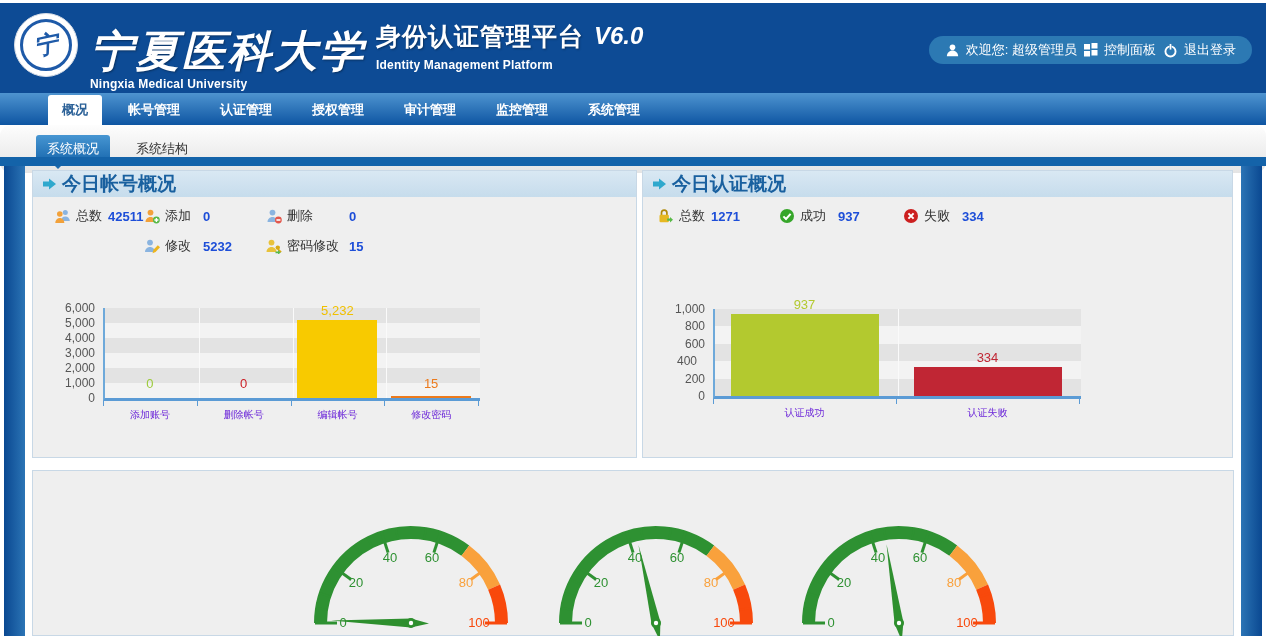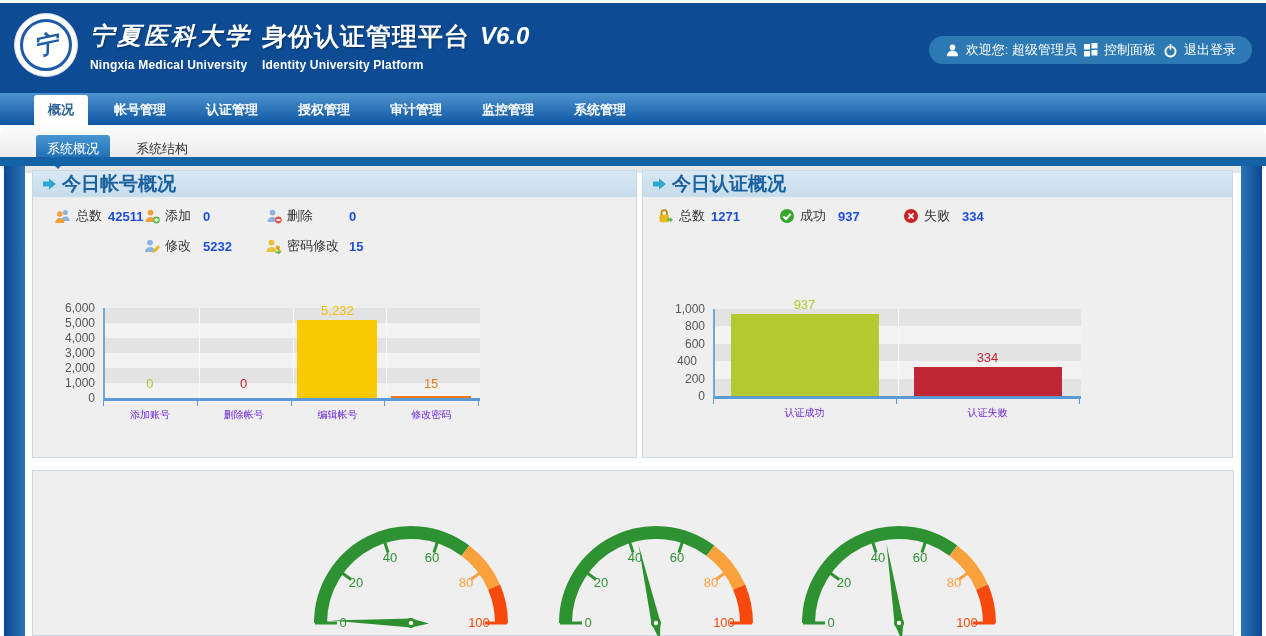--- a/index.html
+++ b/index.html
@@ -10,33 +10,33 @@
   
   #hdr{position:absolute;left:0;top:3px;width:1266px;height:90px;background:#0d4b95;}
   #logo{position:absolute;left:14px;top:10px;width:62px;height:62px;border-radius:50%;
         background:#fff;border:1px solid #d7dde6;display:flex;align-items:center;justify-content:center;}
   #logo .ring{width:46px;height:46px;border:3px solid #1e5aa8;border-radius:50%;
         display:flex;align-items:center;justify-content:center;}
   #logo .glyph{font-family:"DejaVu Serif",serif;font-style:italic;font-weight:bold;
         font-size:24px;color:#1e5aa8;transform:rotate(-12deg);line-height:1;}
   #titles{position:absolute;left:90px;top:13px;display:flex;align-items:flex-start;color:#fff;}
   .tgroup{display:flex;flex-direction:column;margin-right:10px;}
-  .cal{font-family:Liberation Serif, serif;font-size:24px;font-weight:bold;font-style:italic;
-       letter-spacing:3px;line-height:40px;text-shadow:1px 1px 2px rgba(0,0,0,.35);}
+  .cal{font-family:Liberation Mono, monospace;font-size:43px;font-weight:bold;font-style:italic;
+       letter-spacing:3px;line-height:40px;text-shadow:1px 1px 2px rgba(0,0,0,.35);margin-top:19px;}
   .plat{font-size:25px;font-weight:bold;line-height:40px;letter-spacing:1px;text-shadow:1px 1px 2px rgba(0,0,0,.35);}
   .sub-en{font-size:12px;font-weight:bold;line-height:14px;margin-top:2px;letter-spacing:.2px;}
   .ver{font-size:24px;font-weight:bold;font-style:italic;line-height:40px;}
   #userbar{position:absolute;right:14px;top:33px;height:28px;border-radius:14px;background:#2c79b3;
         display:flex;align-items:center;padding:0 16px;gap:7px;color:#fff;font-size:13px;}
   #userbar .grp{display:flex;align-items:center;gap:6px;cursor:pointer;}
   #userbar svg{display:block;}
 
   
   #nav{position:absolute;left:0;top:93px;width:1266px;height:32px;
-       background:linear-gradient(to bottom,#4e94d0,#0e55a2);display:flex;align-items:flex-end;padding-left:34px;box-sizing:border-box;}
+       background:linear-gradient(to bottom,#4e94d0,#0e55a2);display:flex;align-items:flex-end;padding-left:48px;box-sizing:border-box;}
   .tab{font-size:13px;font-weight:bold;color:#fff;padding:6px 14px;margin-right:12px;cursor:pointer;white-space:nowrap;}
   .tab.active{background:#fff;color:#2a6097;border-radius:3px 3px 0 0;}
 
   
   #subnav{position:absolute;left:0;top:125px;width:1266px;height:48px;
        background:linear-gradient(to bottom,#fdfdfd,#e4e4e4);display:flex;align-items:center;padding-left:36px;box-sizing:border-box;gap:26px;border-radius:11px;}
   .subtab{font-size:13px;color:#333;cursor:pointer;}
   .subtab.active{background:linear-gradient(to bottom,#4796d2,#1867ad);color:#fff;border-radius:3px;
        padding:5px 11px;position:relative;}
   .subtab.active::after{content:"";position:absolute;left:16px;bottom:-6px;border:6px solid transparent;
@@ -91,21 +91,21 @@
         <span class="glyph">宁</span>
       </div>
     </div>
     <div id="titles">
       <div class="tgroup">
         <span class="cal">宁夏医科大学</span>
         <span class="sub-en">Ningxia Medical University</span>
       </div>
       <div class="tgroup">
         <span class="plat">身份认证管理平台</span>
-        <span class="sub-en">Identity University Platform</span>
+        <span class="sub-en">Identity Management Platform</span>
       </div>
       <span class="ver">V6.0</span>
     </div>
     <div id="userbar">
       <span class="grp">
         <svg width="15" height="15" viewBox="0 0 16 16">
             <circle cx="8" cy="4.6" r="3" fill="#fff"></circle>
             <path d="M2 14c0-3.3 2.7-6 6-6s6 2.7 6 6z" fill="#fff"></path>
           </svg>
         <span>欢迎您: 超级管理员</span>

